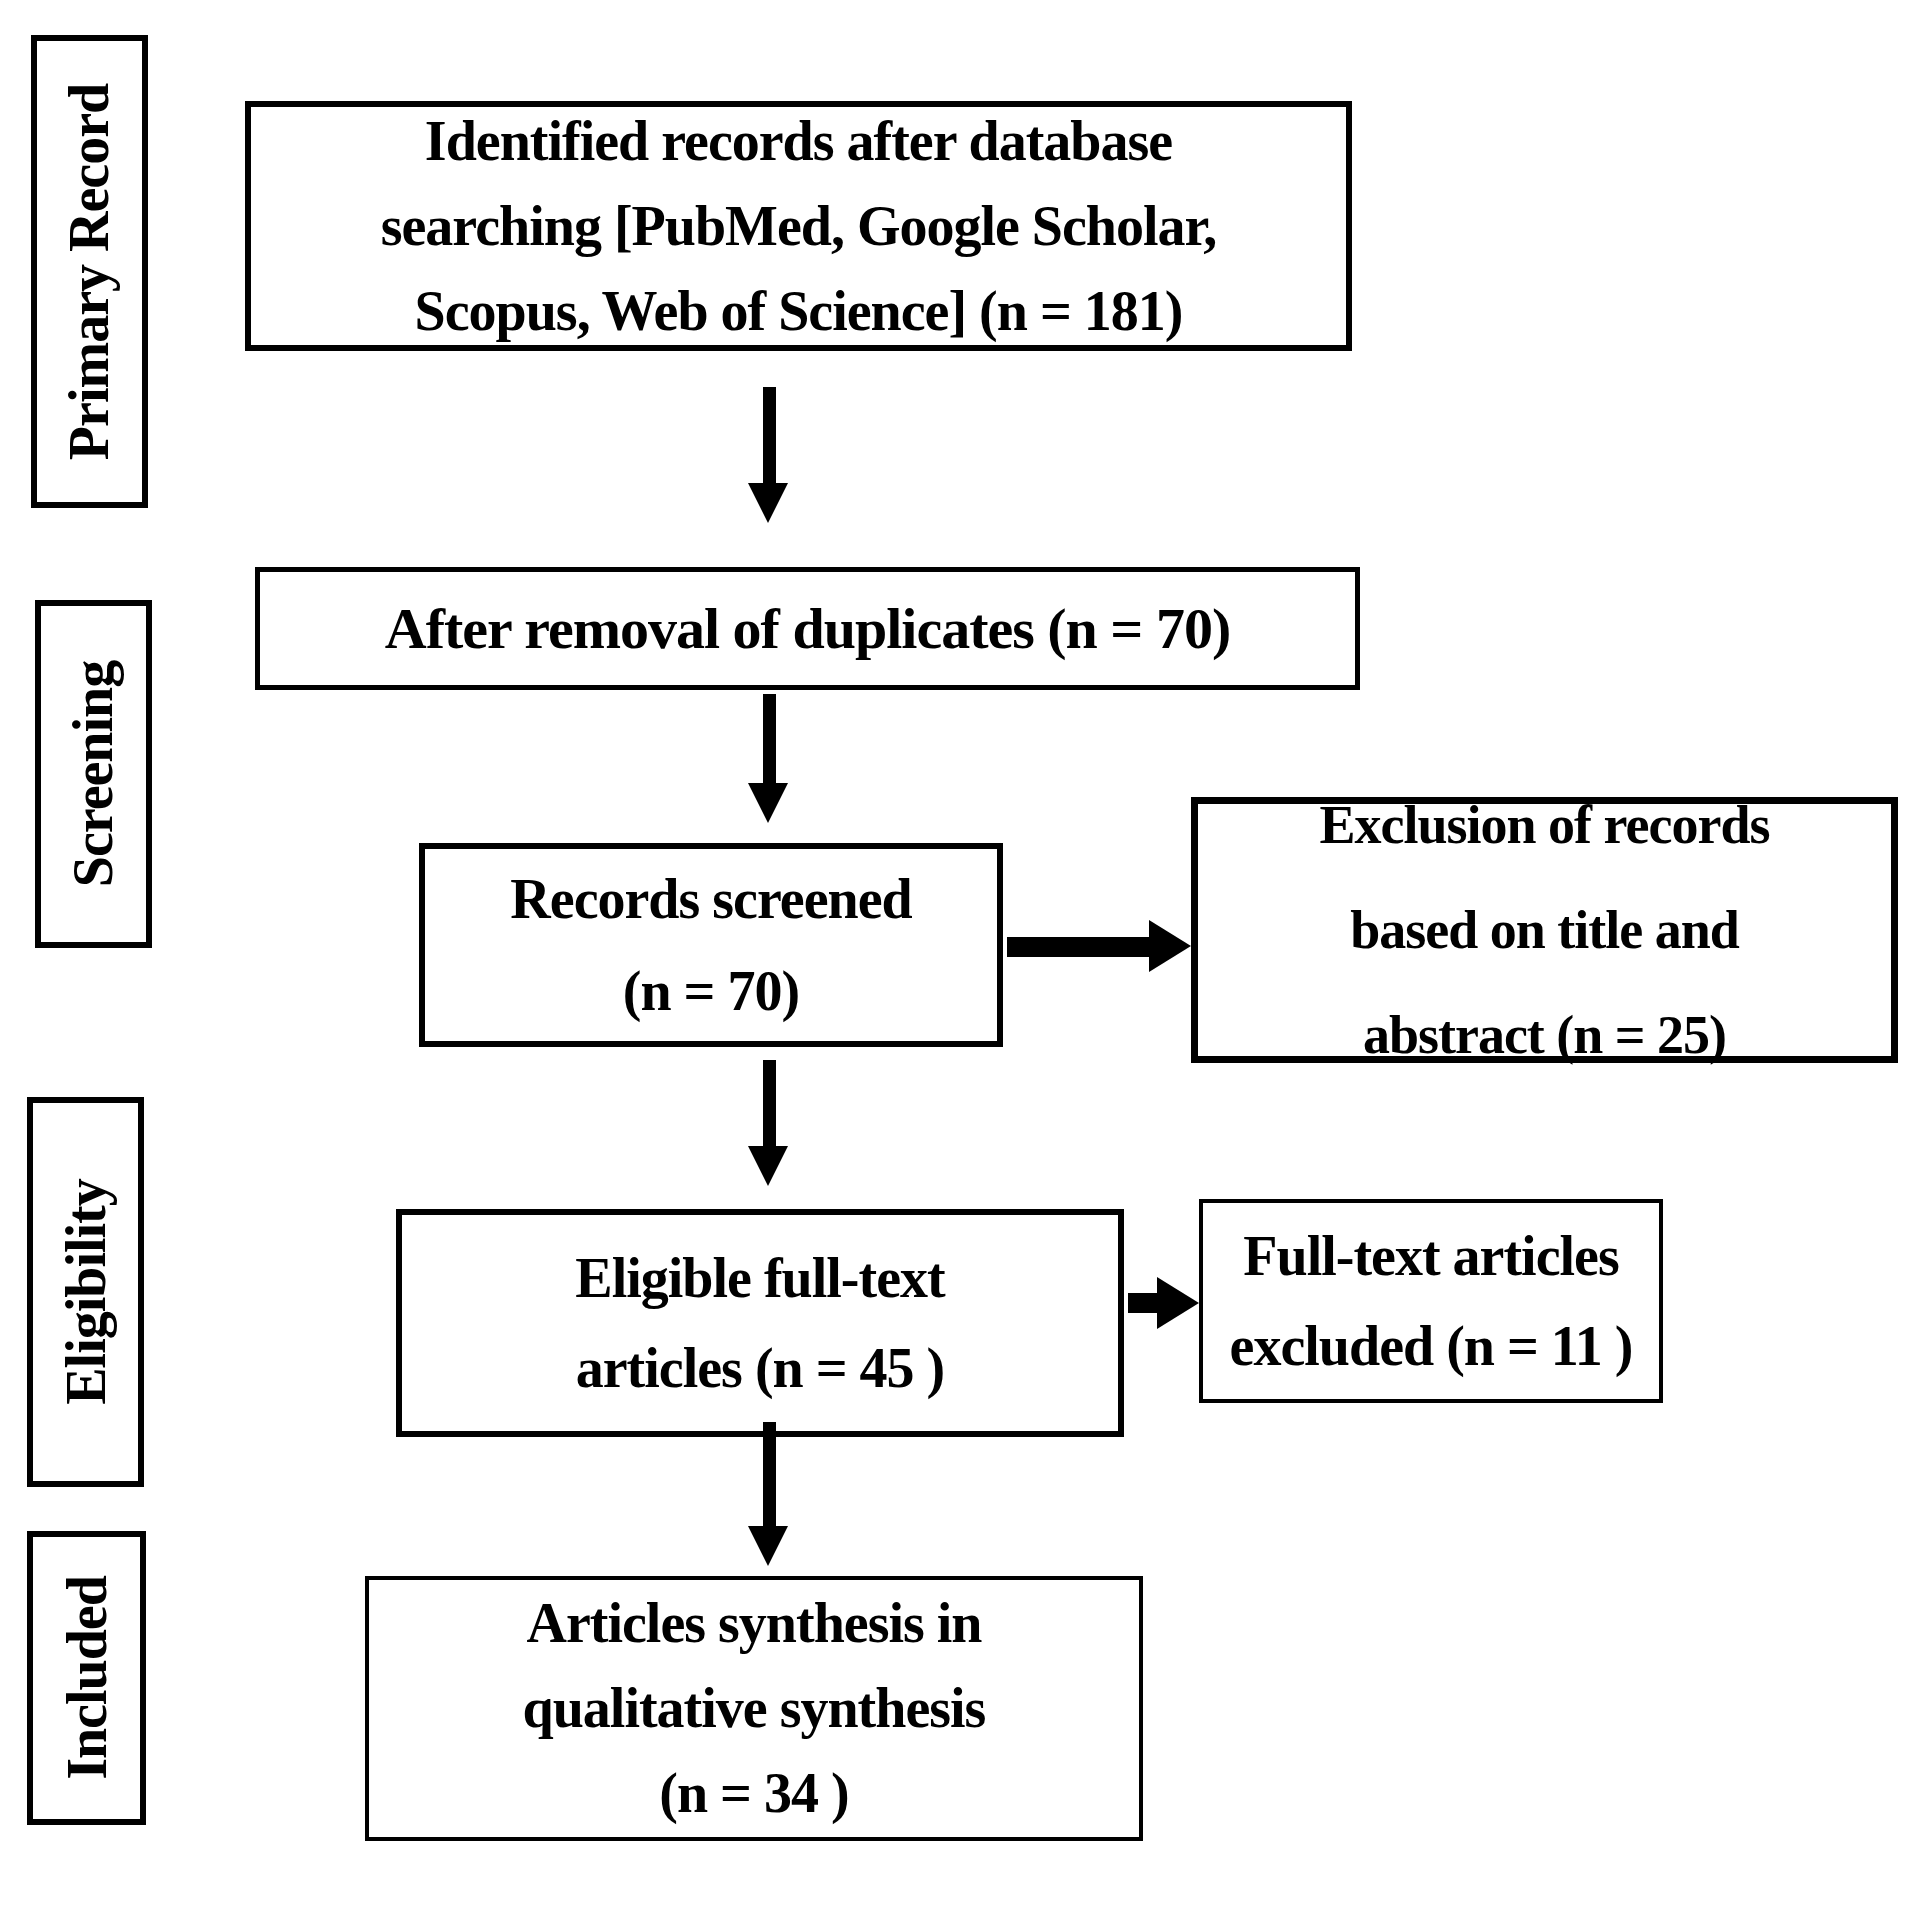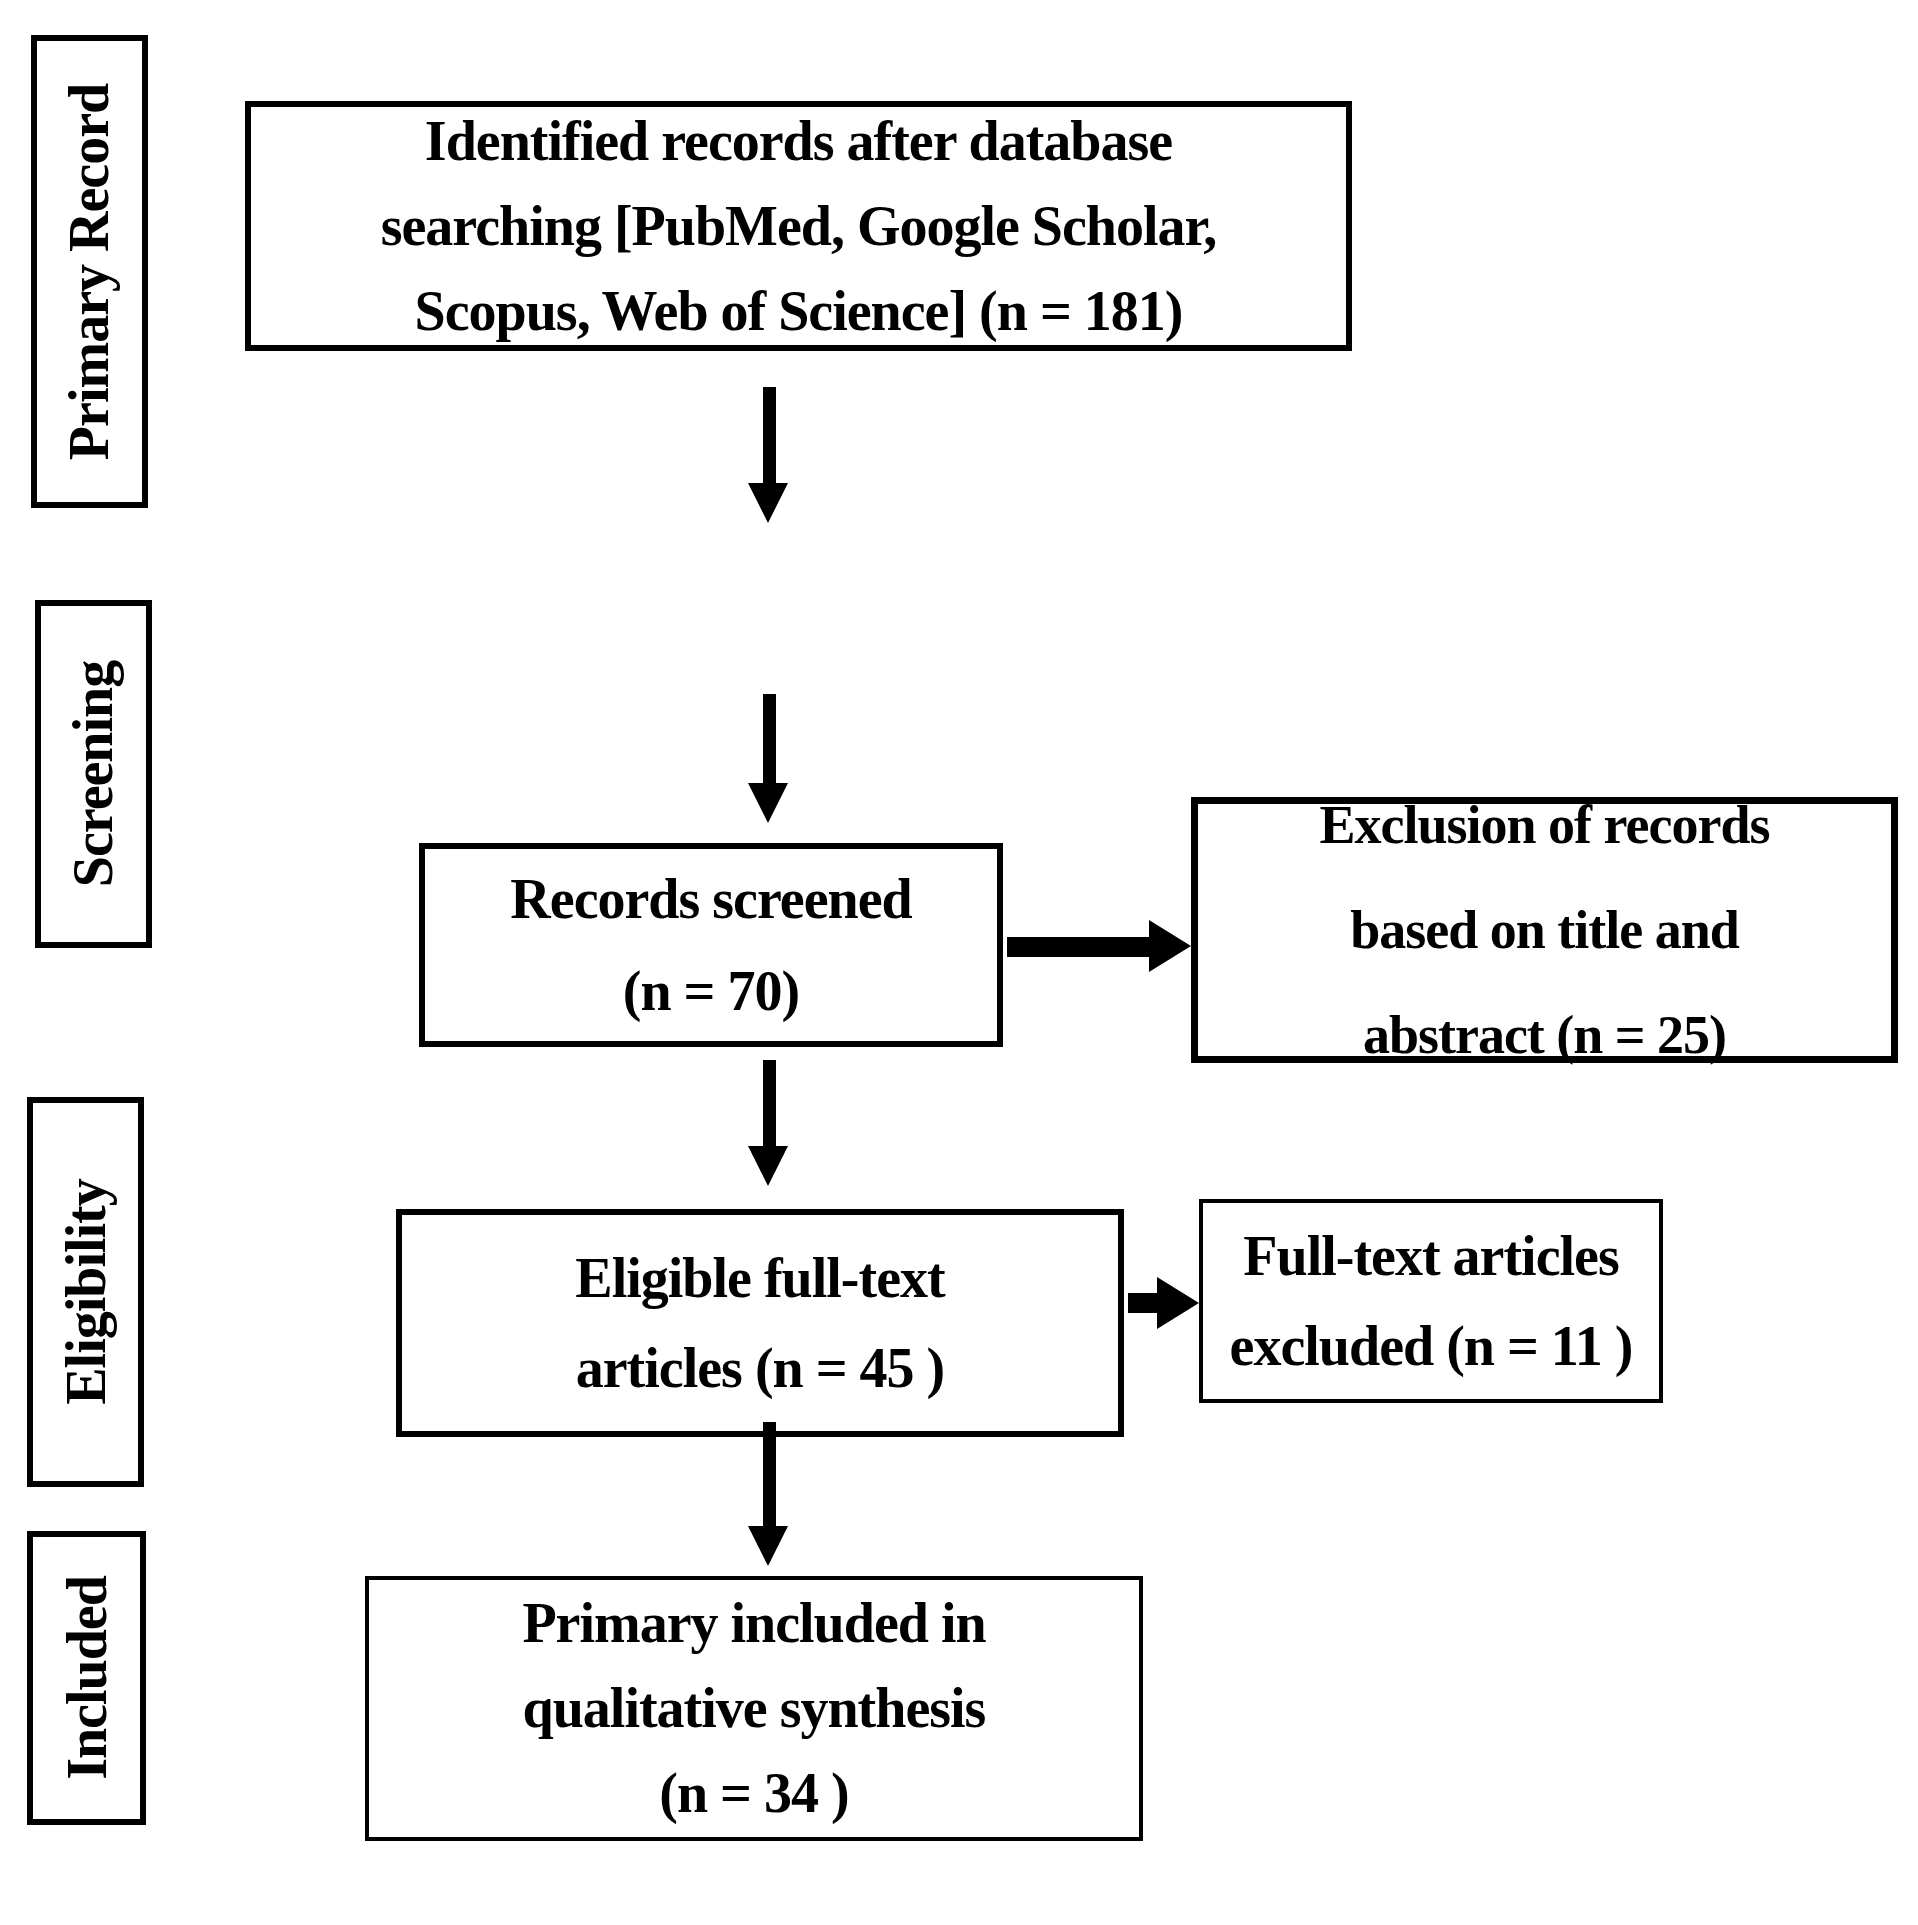--- a/index.html
+++ b/index.html
@@ -110,20 +110,23 @@
   <div class="vbox" id="stage-included">
     <span class="vlabel">Included</span>
   </div>
 
   <div class="fbox" id="box-identified">
     <span class="line">Identified records after database</span>
     <span class="line">searching [PubMed, Google Scholar,</span>
     <span class="line">Scopus, Web of Science] (n = 181)</span>
   </div>
 
+  <div class="fbox" id="box-after-duplicates">
+    <span class="line">After removal of duplicates (n = 70)</span>
+  </div>
 
   <div class="fbox" id="box-records-screened">
     <span class="line">Records screened</span>
     <span class="line">(n = 70)</span>
   </div>
 
   <div class="fbox" id="box-exclusion">
     <span class="line">Exclusion of records</span>
     <span class="line">based on title and</span>
     <span class="line">abstract (n = 25)</span>
@@ -133,21 +136,21 @@
     <span class="line">Eligible full-text</span>
     <span class="line">articles (n = 45 )</span>
   </div>
 
   <div class="fbox" id="box-ft-excluded">
     <span class="line">Full-text articles</span>
     <span class="line">excluded (n = 11 )</span>
   </div>
 
   <div class="fbox" id="box-included-qual">
-    <span class="line">Primary included in</span>
+    <span class="line">Articles synthesis in</span>
     <span class="line">qualitative synthesis</span>
     <span class="line">(n = 34 )</span>
   </div>
 
   <div>
     <div class="shaft-v" id="arrow1-shaft"></div>
     <div class="head-v" id="arrow1-head"></div>
   </div>
   <div>
     <div class="shaft-v" id="arrow2-shaft"></div>

